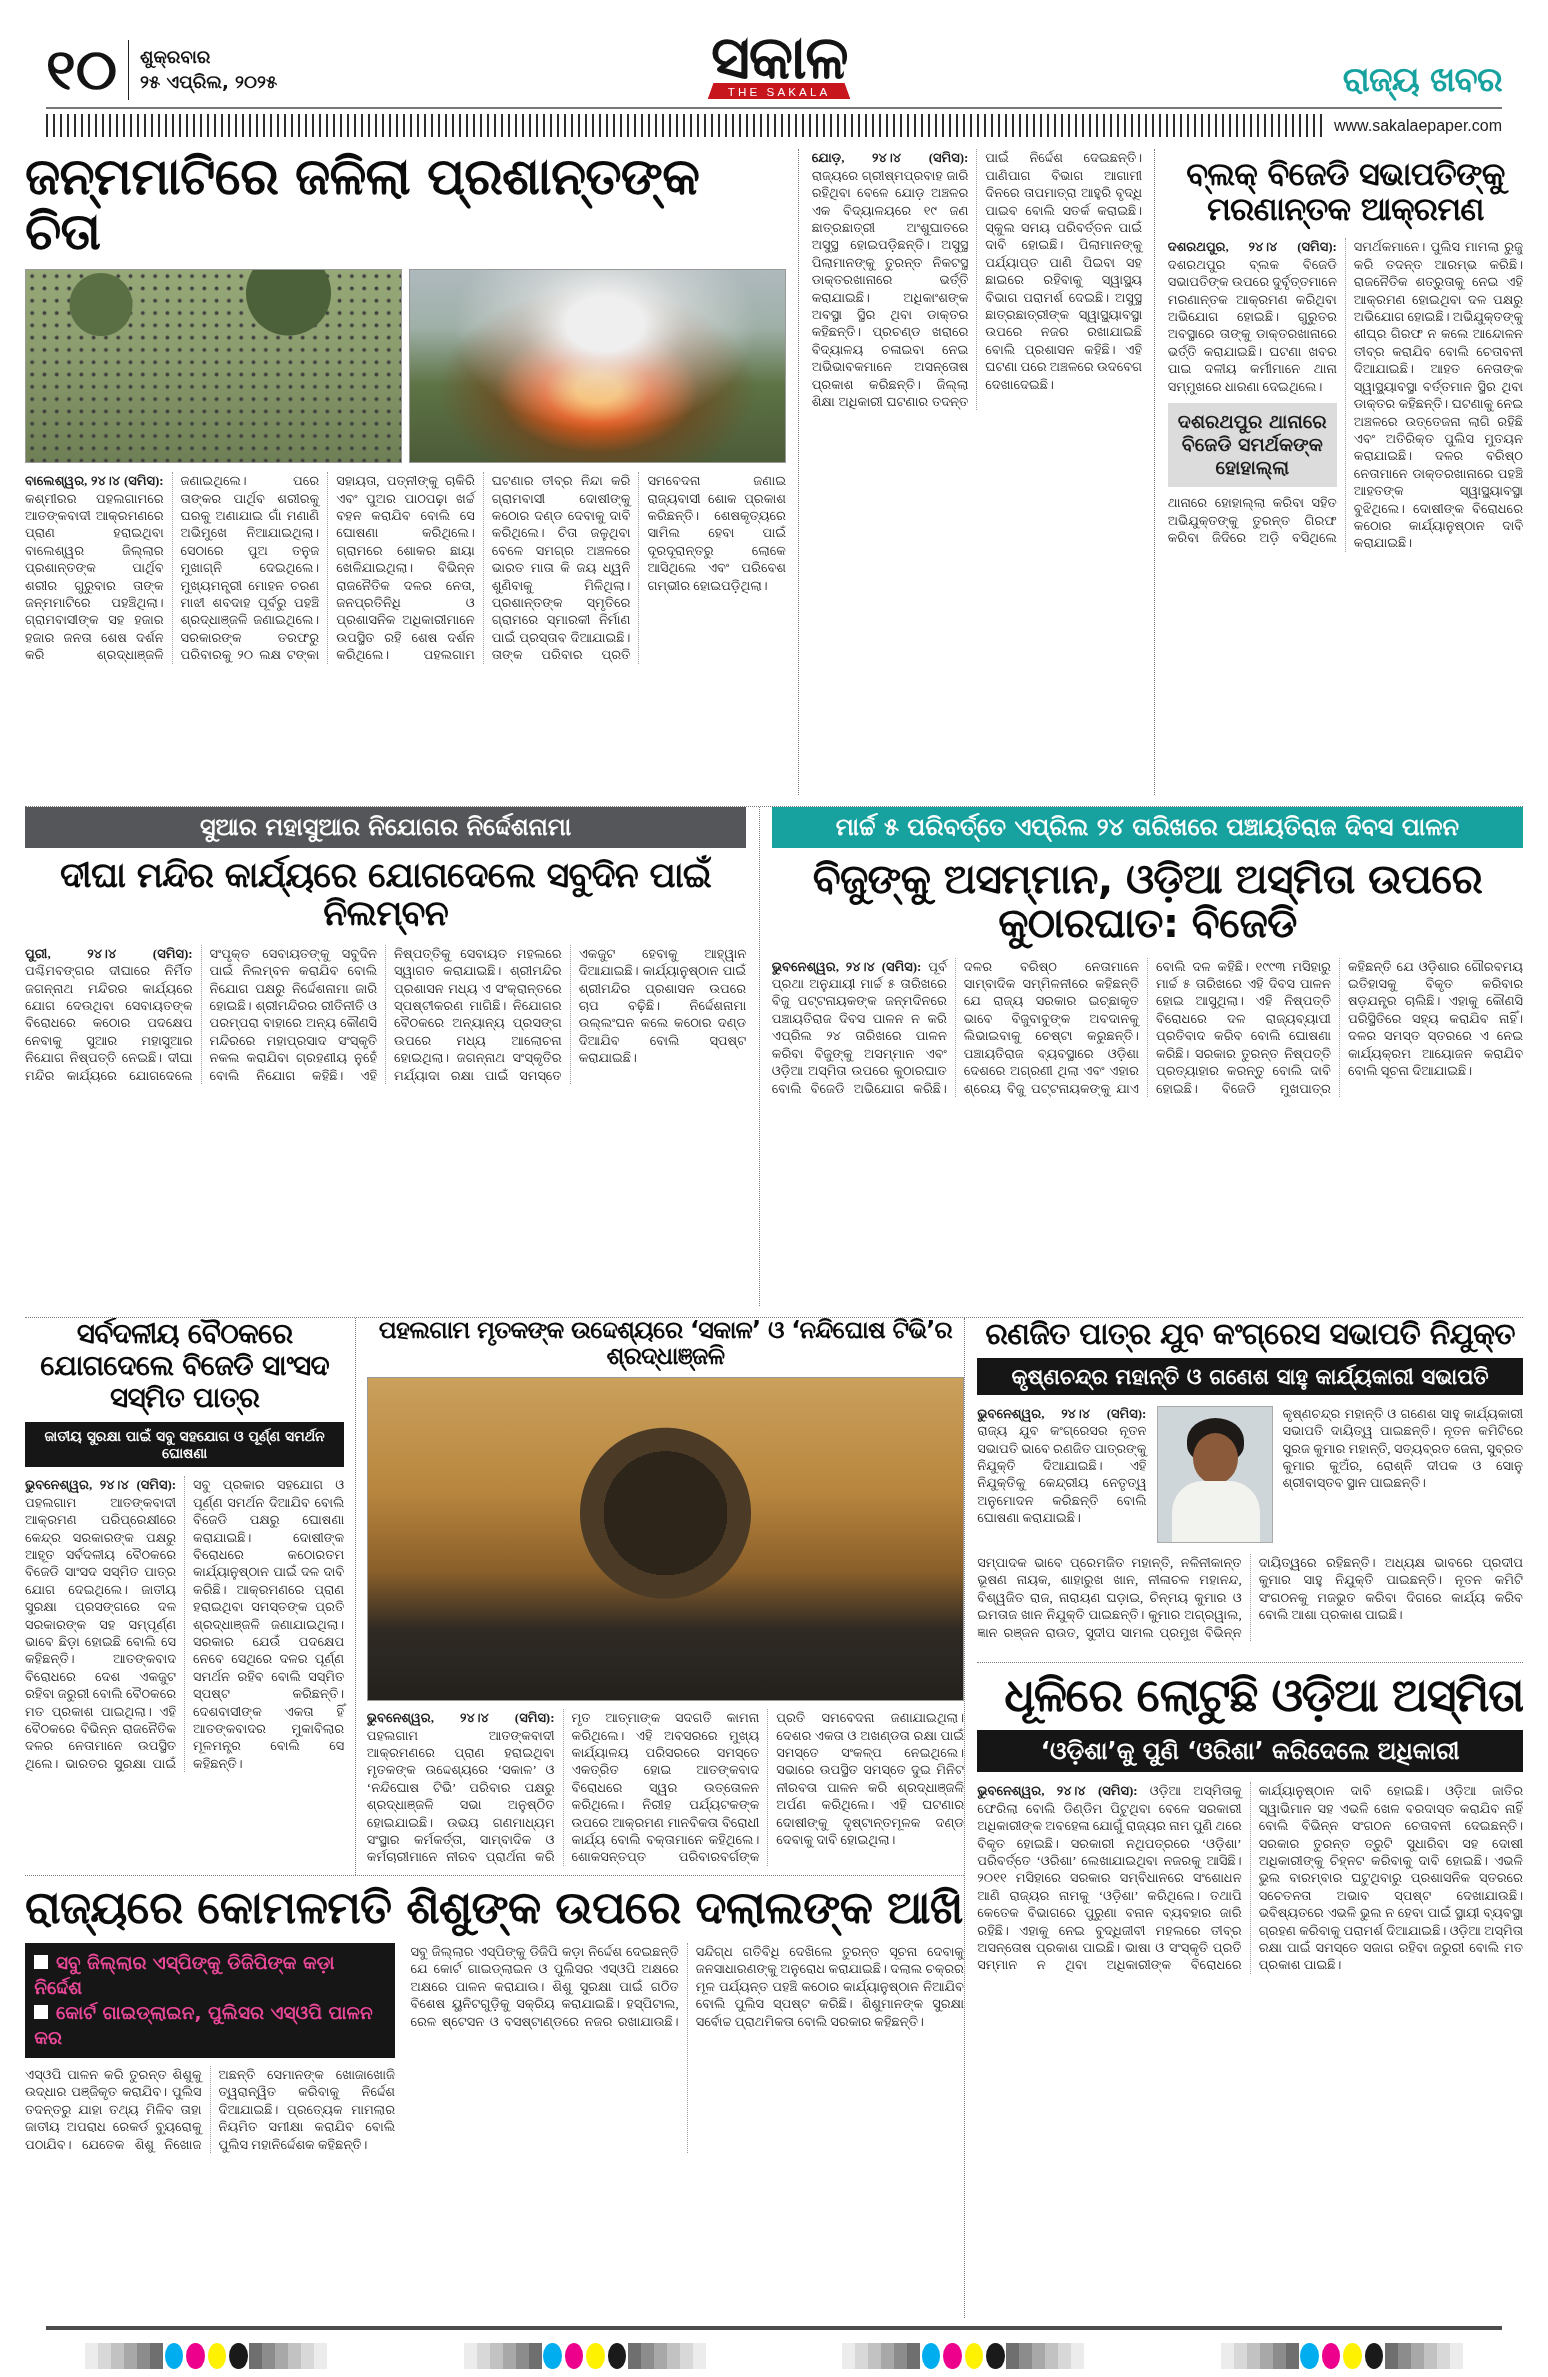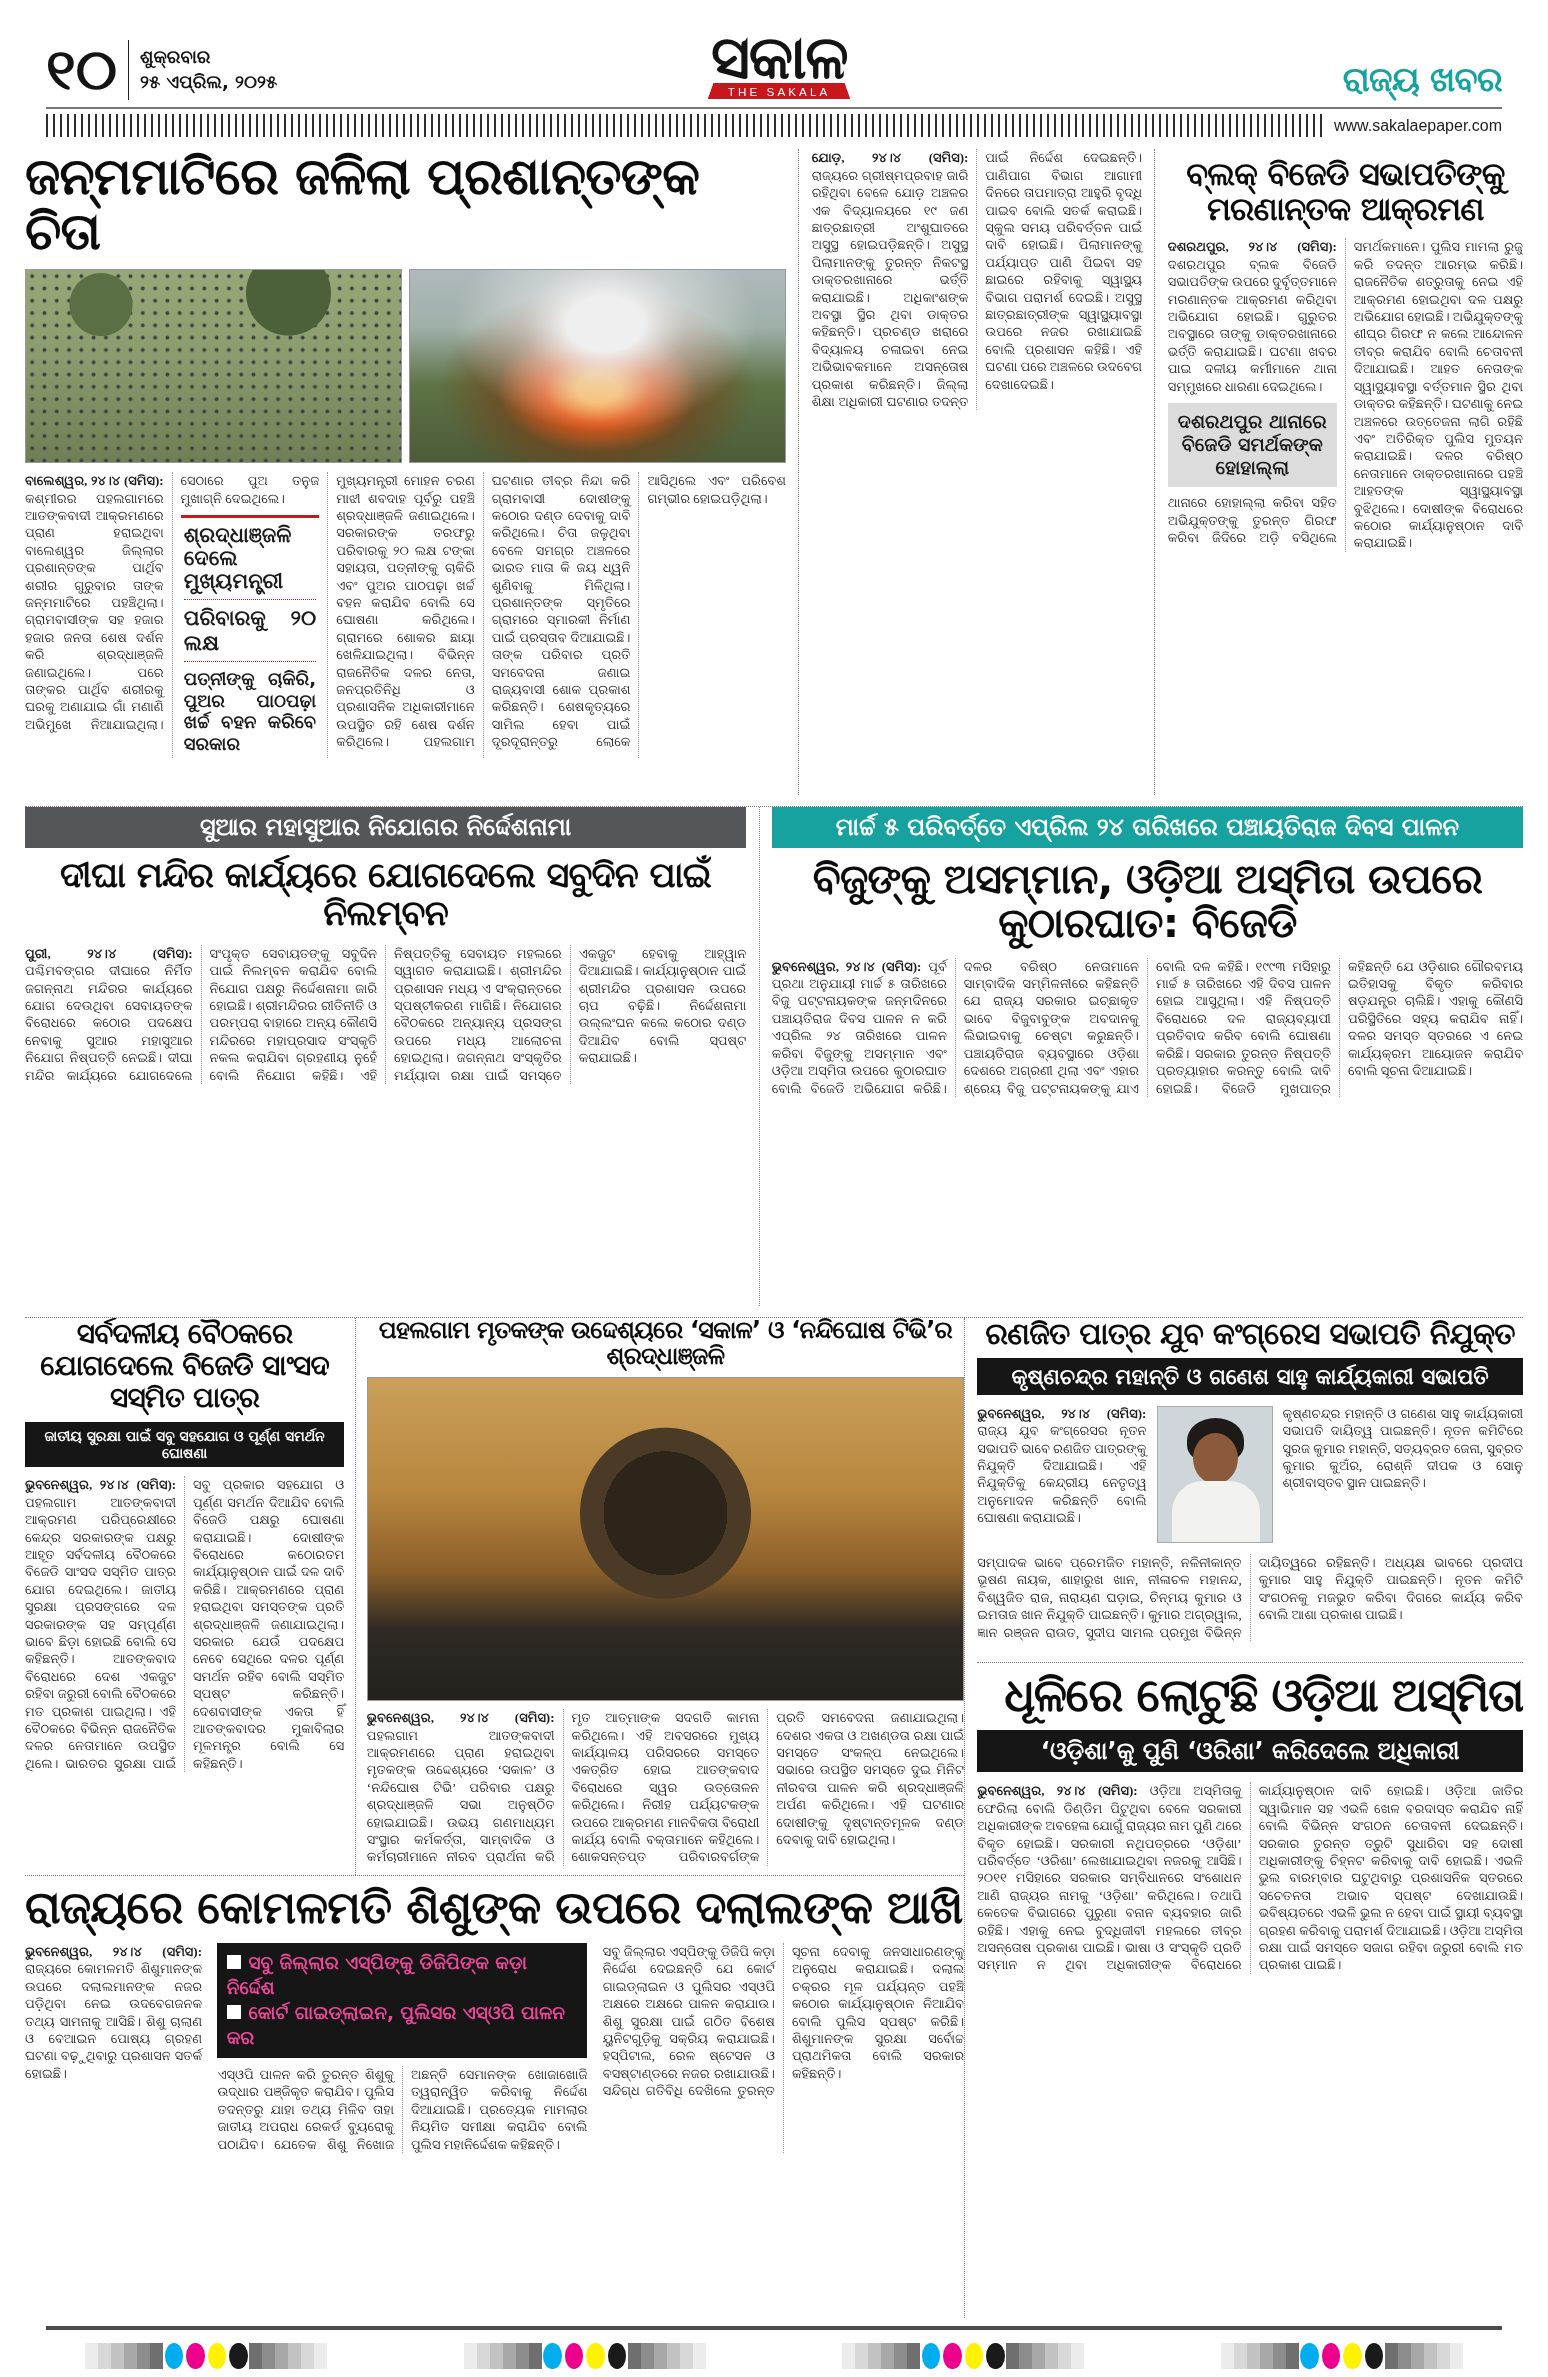--- a/index.html
+++ b/index.html
@@ -145,25 +145,20 @@
 
   <div class="a1">
     <div class="headline">ଜନ୍ମମାଟିରେ ଜଳିଲା ପ୍ରଶାନ୍ତଙ୍କ ଚିତା</div>
     <div class="photo-row">
       <div class="ph ph-crowd"></div>
       <div class="ph ph-pyre"></div>
     </div>
     <div class="body-txt cols c5">
       <span class="dateline">ବାଲେଶ୍ୱର, ୨୪।୪ (ସମିସ):</span>
       <span>କଶ୍ମୀରର ପହଲଗାମରେ ଆତଙ୍କବାଦୀ ଆକ୍ରମଣରେ ପ୍ରାଣ ହରାଇଥିବା ବାଲେଶ୍ୱର ଜିଲ୍ଲାର ପ୍ରଶାନ୍ତଙ୍କ ପାର୍ଥିବ ଶରୀର ଗୁରୁବାର ତାଙ୍କ ଜନ୍ମମାଟିରେ ପହଞ୍ଚିଥିଲା। ଗ୍ରାମବାସୀଙ୍କ ସହ ହଜାର ହଜାର ଜନତା ଶେଷ ଦର୍ଶନ କରି ଶ୍ରଦ୍ଧାଞ୍ଜଳି ଜଣାଇଥିଲେ। ପରେ ତାଙ୍କର ପାର୍ଥିବ ଶରୀରକୁ ଘରକୁ ଅଣାଯାଇ ଗାଁ ମଣାଣି ଅଭିମୁଖେ ନିଆଯାଇଥିଲା। ସେଠାରେ ପୁଅ ତନୁଜ ମୁଖାଗ୍ନି ଦେଇଥିଲେ।</span>
-      <div class="inset-box">
-        <div class="inset-t">ଶ୍ରଦ୍ଧାଞ୍ଜଳି ଦେଲେ ମୁଖ୍ୟମନ୍ତ୍ରୀ</div>
-        <div class="inset-m">ପରିବାରକୁ ୨୦ ଲକ୍ଷ</div>
-        <div class="inset-b">ପତ୍ନୀଙ୍କୁ ଚାକିରି, ପୁଅର ପାଠପଢ଼ା ଖର୍ଚ୍ଚ ବହନ କରିବେ ସରକାର</div>
-      </div>
       <span>ମୁଖ୍ୟମନ୍ତ୍ରୀ ମୋହନ ଚରଣ ମାଝୀ ଶବଦାହ ପୂର୍ବରୁ ପହଞ୍ଚି ଶ୍ରଦ୍ଧାଞ୍ଜଳି ଜଣାଇଥିଲେ। ସରକାରଙ୍କ ତରଫରୁ ପରିବାରକୁ ୨୦ ଲକ୍ଷ ଟଙ୍କା ସହାୟତା, ପତ୍ନୀଙ୍କୁ ଚାକିରି ଏବଂ ପୁଅର ପାଠପଢ଼ା ଖର୍ଚ୍ଚ ବହନ କରାଯିବ ବୋଲି ସେ ଘୋଷଣା କରିଥିଲେ। ଗ୍ରାମରେ ଶୋକର ଛାୟା ଖେଳିଯାଇଥିଲା। ବିଭିନ୍ନ ରାଜନୈତିକ ଦଳର ନେତା, ଜନପ୍ରତିନିଧି ଓ ପ୍ରଶାସନିକ ଅଧିକାରୀମାନେ ଉପସ୍ଥିତ ରହି ଶେଷ ଦର୍ଶନ କରିଥିଲେ। ପହଲଗାମ ଘଟଣାର ତୀବ୍ର ନିନ୍ଦା କରି ଗ୍ରାମବାସୀ ଦୋଷୀଙ୍କୁ କଠୋର ଦଣ୍ଡ ଦେବାକୁ ଦାବି କରିଥିଲେ। ଚିତା ଜଳୁଥିବା ବେଳେ ସମଗ୍ର ଅଞ୍ଚଳରେ ଭାରତ ମାତା କି ଜୟ ଧ୍ୱନି ଶୁଣିବାକୁ ମିଳିଥିଲା। ପ୍ରଶାନ୍ତଙ୍କ ସ୍ମୃତିରେ ଗ୍ରାମରେ ସ୍ମାରକୀ ନିର୍ମାଣ ପାଇଁ ପ୍ରସ୍ତାବ ଦିଆଯାଇଛି। ତାଙ୍କ ପରିବାର ପ୍ରତି ସମବେଦନା ଜଣାଇ ରାଜ୍ୟବାସୀ ଶୋକ ପ୍ରକାଶ କରିଛନ୍ତି। ଶେଷକୃତ୍ୟରେ ସାମିଲ ହେବା ପାଇଁ ଦୂରଦୂରାନ୍ତରୁ ଲୋକେ ଆସିଥିଲେ ଏବଂ ପରିବେଶ ଗମ୍ଭୀର ହୋଇପଡ଼ିଥିଲା।</span>
     </div>
   </div>
 
   <div class="a2 dotv">
     <div class="body-txt cols c2">
       <span class="dateline">ଯୋଡ଼, ୨୪।୪ (ସମିସ):</span>
       <span>ରାଜ୍ୟରେ ଗ୍ରୀଷ୍ମପ୍ରବାହ ଜାରି ରହିଥିବା ବେଳେ ଯୋଡ଼ ଅଞ୍ଚଳର ଏକ ବିଦ୍ୟାଳୟରେ ୧୯ ଜଣ ଛାତ୍ରଛାତ୍ରୀ ଅଂଶୁଘାତରେ ଅସୁସ୍ଥ ହୋଇପଡ଼ିଛନ୍ତି। ଅସୁସ୍ଥ ପିଲାମାନଙ୍କୁ ତୁରନ୍ତ ନିକଟସ୍ଥ ଡାକ୍ତରଖାନାରେ ଭର୍ତ୍ତି କରାଯାଇଛି। ଅଧିକାଂଶଙ୍କ ଅବସ୍ଥା ସ୍ଥିର ଥିବା ଡାକ୍ତର କହିଛନ୍ତି। ପ୍ରଚଣ୍ଡ ଖରାରେ ବିଦ୍ୟାଳୟ ଚଳାଇବା ନେଇ ଅଭିଭାବକମାନେ ଅସନ୍ତୋଷ ପ୍ରକାଶ କରିଛନ୍ତି। ଜିଲ୍ଲା ଶିକ୍ଷା ଅଧିକାରୀ ଘଟଣାର ତଦନ୍ତ ପାଇଁ ନିର୍ଦ୍ଦେଶ ଦେଇଛନ୍ତି। ପାଣିପାଗ ବିଭାଗ ଆଗାମୀ ଦିନରେ ତାପମାତ୍ରା ଆହୁରି ବୃଦ୍ଧି ପାଇବ ବୋଲି ସତର୍କ କରାଇଛି। ସ୍କୁଲ ସମୟ ପରିବର୍ତ୍ତନ ପାଇଁ ଦାବି ହୋଇଛି। ପିଲାମାନଙ୍କୁ ପର୍ଯ୍ୟାପ୍ତ ପାଣି ପିଇବା ସହ ଛାଇରେ ରହିବାକୁ ସ୍ୱାସ୍ଥ୍ୟ ବିଭାଗ ପରାମର୍ଶ ଦେଇଛି। ଅସୁସ୍ଥ ଛାତ୍ରଛାତ୍ରୀଙ୍କ ସ୍ୱାସ୍ଥ୍ୟାବସ୍ଥା ଉପରେ ନଜର ରଖାଯାଇଛି ବୋଲି ପ୍ରଶାସନ କହିଛି। ଏହି ଘଟଣା ପରେ ଅଞ୍ଚଳରେ ଉଦବେଗ ଦେଖାଦେଇଛି।</span>
     </div>
   </div>
@@ -218,24 +213,20 @@
         <div class="body-txt cols c3">
           <span class="dateline">ଭୁବନେଶ୍ୱର, ୨୪।୪ (ସମିସ):</span>
           <span>ପହଲଗାମ ଆତଙ୍କବାଦୀ ଆକ୍ରମଣରେ ପ୍ରାଣ ହରାଇଥିବା ମୃତକଙ୍କ ଉଦ୍ଦେଶ୍ୟରେ ‘ସକାଳ’ ଓ ‘ନନ୍ଦିଘୋଷ ଟିଭି’ ପରିବାର ପକ୍ଷରୁ ଶ୍ରଦ୍ଧାଞ୍ଜଳି ସଭା ଅନୁଷ୍ଠିତ ହୋଇଯାଇଛି। ଉଭୟ ଗଣମାଧ୍ୟମ ସଂସ୍ଥାର କର୍ମକର୍ତ୍ତା, ସାମ୍ବାଦିକ ଓ କର୍ମଚାରୀମାନେ ନୀରବ ପ୍ରାର୍ଥନା କରି ମୃତ ଆତ୍ମାଙ୍କ ସଦଗତି କାମନା କରିଥିଲେ। ଏହି ଅବସରରେ ମୁଖ୍ୟ କାର୍ଯ୍ୟାଳୟ ପରିସରରେ ସମସ୍ତେ ଏକତ୍ରିତ ହୋଇ ଆତଙ୍କବାଦ ବିରୋଧରେ ସ୍ୱର ଉତ୍ତୋଳନ କରିଥିଲେ। ନିରୀହ ପର୍ଯ୍ୟଟକଙ୍କ ଉପରେ ଆକ୍ରମଣ ମାନବିକତା ବିରୋଧୀ କାର୍ଯ୍ୟ ବୋଲି ବକ୍ତାମାନେ କହିଥିଲେ। ଶୋକସନ୍ତପ୍ତ ପରିବାରବର୍ଗଙ୍କ ପ୍ରତି ସମବେଦନା ଜଣାଯାଇଥିଲା। ଦେଶର ଏକତା ଓ ଅଖଣ୍ଡତା ରକ୍ଷା ପାଇଁ ସମସ୍ତେ ସଂକଳ୍ପ ନେଇଥିଲେ। ସଭାରେ ଉପସ୍ଥିତ ସମସ୍ତେ ଦୁଇ ମିନିଟ ନୀରବତା ପାଳନ କରି ଶ୍ରଦ୍ଧାଞ୍ଜଳି ଅର୍ପଣ କରିଥିଲେ। ଏହି ଘଟଣାର ଦୋଷୀଙ୍କୁ ଦୃଷ୍ଟାନ୍ତମୂଳକ ଦଣ୍ଡ ଦେବାକୁ ଦାବି ହୋଇଥିଲା।</span>
         </div>
       </div>
     </div>
 
     <div class="a10 doth">
       <div class="headline">ରାଜ୍ୟରେ କୋମଳମତି ଶିଶୁଙ୍କ ଉପରେ ଦଲାଲଙ୍କ ଆଖି</div>
       <div class="a10-body">
-        <div class="a10-c1 body-txt">
-          <span class="dateline">ଭୁବନେଶ୍ୱର, ୨୪।୪ (ସମିସ):</span>
-          <span>ରାଜ୍ୟରେ କୋମଳମତି ଶିଶୁମାନଙ୍କ ଉପରେ ଦଲାଲମାନଙ୍କ ନଜର ପଡ଼ିଥିବା ନେଇ ଉଦବେଗଜନକ ତଥ୍ୟ ସାମନାକୁ ଆସିଛି। ଶିଶୁ ଚାଲାଣ ଓ ବେଆଇନ ପୋଷ୍ୟ ଗ୍ରହଣ ଘଟଣା ବଢ଼ୁଥିବାରୁ ପ୍ରଶାସନ ସତର୍କ ହୋଇଛି।</span>
-        </div>
         <div class="a10-mid">
           <div class="boxbullets">
             <div><span></span><i style="font-style:normal">ସବୁ ଜିଲ୍ଲାର ଏସ୍‌ପିଙ୍କୁ ଡିଜିପିଙ୍କ କଡ଼ା ନିର୍ଦ୍ଦେଶ</i></div>
             <div><span></span><i style="font-style:normal">କୋର୍ଟ ଗାଇଡ୍‌ଲାଇନ, ପୁଲିସର ଏସ୍‌ଓପି ପାଳନ କର</i></div>
           </div>
           <div class="body-txt cols c2">ଏସ୍‌ଓପି ପାଳନ କରି ତୁରନ୍ତ ଶିଶୁକୁ ଉଦ୍ଧାର ପଞ୍ଜିକୃତ କରାଯିବ। ପୁଲିସ ତଦନ୍ତରୁ ଯାହା ତଥ୍ୟ ମିଳିବ ତାହା ଜାତୀୟ ଅପରାଧ ରେକର୍ଡ ବ୍ୟୁରୋକୁ ପଠାଯିବ। ଯେତେକ ଶିଶୁ ନିଖୋଜ ଅଛନ୍ତି ସେମାନଙ୍କ ଖୋଜାଖୋଜି ତ୍ୱରାନ୍ୱିତ କରିବାକୁ ନିର୍ଦ୍ଦେଶ ଦିଆଯାଇଛି। ପ୍ରତ୍ୟେକ ମାମଲାର ନିୟମିତ ସମୀକ୍ଷା କରାଯିବ ବୋଲି ପୁଲିସ ମହାନିର୍ଦ୍ଦେଶକ କହିଛନ୍ତି।</div>
         </div>
         <div class="a10-right body-txt cols c2">ସବୁ ଜିଲ୍ଲାର ଏସ୍‌ପିଙ୍କୁ ଡିଜିପି କଡ଼ା ନିର୍ଦ୍ଦେଶ ଦେଇଛନ୍ତି ଯେ କୋର୍ଟ ଗାଇଡ୍‌ଲାଇନ ଓ ପୁଲିସର ଏସ୍‌ଓପି ଅକ୍ଷରେ ଅକ୍ଷରେ ପାଳନ କରାଯାଉ। ଶିଶୁ ସୁରକ୍ଷା ପାଇଁ ଗଠିତ ବିଶେଷ ୟୁନିଟଗୁଡ଼ିକୁ ସକ୍ରିୟ କରାଯାଇଛି। ହସ୍ପିଟାଲ, ରେଳ ଷ୍ଟେସନ ଓ ବସଷ୍ଟାଣ୍ଡରେ ନଜର ରଖାଯାଉଛି। ସନ୍ଦିଗ୍ଧ ଗତିବିଧି ଦେଖିଲେ ତୁରନ୍ତ ସୂଚନା ଦେବାକୁ ଜନସାଧାରଣଙ୍କୁ ଅନୁରୋଧ କରାଯାଇଛି। ଦଲାଲ ଚକ୍ରର ମୂଳ ପର୍ଯ୍ୟନ୍ତ ପହଞ୍ଚି କଠୋର କାର୍ଯ୍ୟାନୁଷ୍ଠାନ ନିଆଯିବ ବୋଲି ପୁଲିସ ସ୍ପଷ୍ଟ କରିଛି। ଶିଶୁମାନଙ୍କ ସୁରକ୍ଷା ସର୍ବୋଚ୍ଚ ପ୍ରାଥମିକତା ବୋଲି ସରକାର କହିଛନ୍ତି।</div>
       </div>
     </div>

